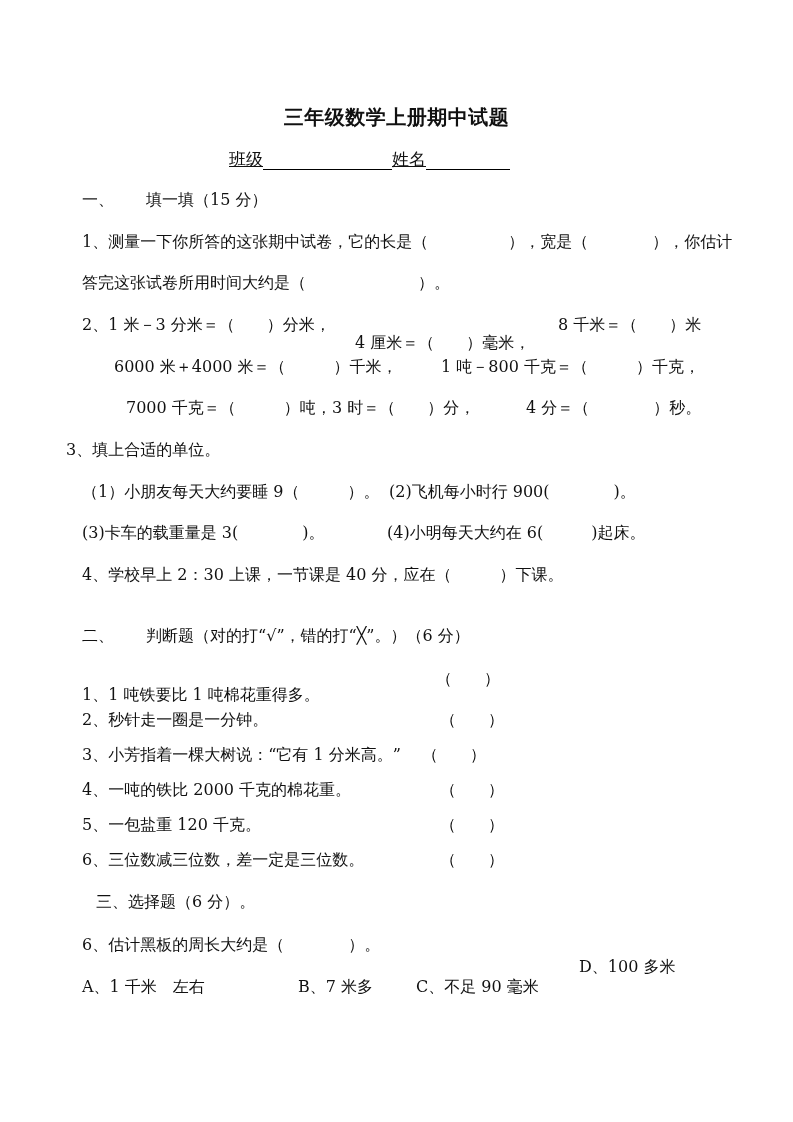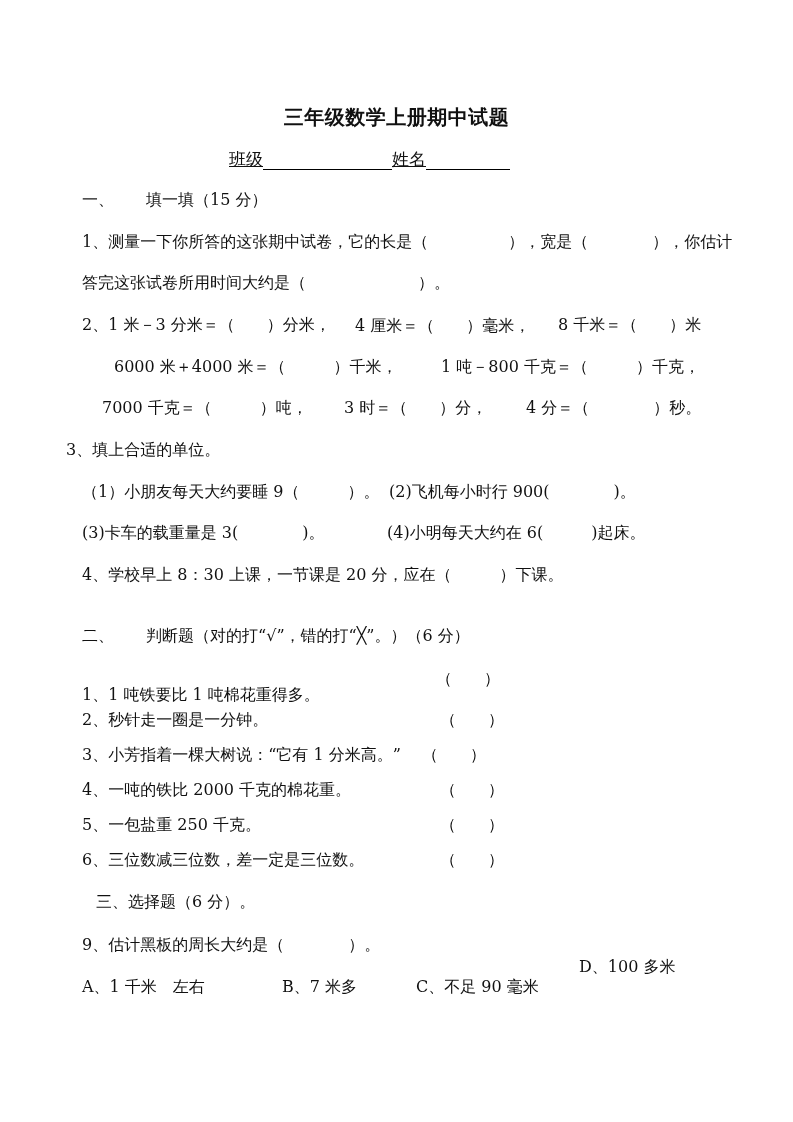--- a/index.html
+++ b/index.html
@@ -25,55 +25,55 @@
 
 <div class="info">
   <span>班级</span><span class="blank-line" style="width:129px"></span><span>姓名</span><span class="blank-line" style="width:84px"></span>
 </div>
 
 <div class="abs" style="left:82px;top:191px">一、　　填一填（15 分）</div>
 <div class="abs" style="left:82px;top:233px">1、测量一下你所答的这张期中试卷，它的长是（　　　　　），宽是（　　　　），你估计</div>
 <div class="abs" style="left:82px;top:274px">答完这张试卷所用时间大约是（　　　　　　　）。</div>
 
 <div class="abs" style="left:82px;top:316px">2、1 米－3 分米＝（　　）分米，</div>
-<div class="abs" style="left:355px;top:317px">4 厘米＝（　　）毫米，</div>
+<div class="abs" style="left:355px;top:334px">4 厘米＝（　　）毫米，</div>
 <div class="abs" style="left:558px;top:316px">8 千米＝（　　）米</div>
 
 <div class="abs" style="left:114px;top:358px">6000 米＋4000 米＝（　　　）千米，</div>
 <div class="abs" style="left:441px;top:358px">1 吨－800 千克＝（　　　）千克，</div>
 
-<div class="abs" style="left:102px;top:399px">7000 千克＝（　　　）吨，</div>
-<div class="abs" style="left:344px;top:399px">3 时＝（　　）分，</div>
+<div class="abs" style="left:126px;top:399px">7000 千克＝（　　　）吨，</div>
+<div class="abs" style="left:332px;top:399px">3 时＝（　　）分，</div>
 <div class="abs" style="left:526px;top:399px">4 分＝（　　　　）秒。</div>
 
 <div class="abs" style="left:66px;top:441px">3、填上合适的单位。</div>
 <div class="abs" style="left:82px;top:483px">（1）小朋友每天大约要睡 9（　　　）。</div>
 <div class="abs" style="left:389px;top:483px">(2)飞机每小时行 900(　　　　)。</div>
 <div class="abs" style="left:82px;top:524px">(3)卡车的载重量是 3(　　　　)。</div>
 <div class="abs" style="left:387px;top:524px">(4)小明每天大约在 6(　　　)起床。</div>
-<div class="abs" style="left:82px;top:566px">4、学校早上 8：30 上课，一节课是 20 分，应在（　　　）下课。</div>
+<div class="abs" style="left:82px;top:566px">4、学校早上 2：30 上课，一节课是 40 分，应在（　　　）下课。</div>
 
 <div class="abs" style="left:82px;top:627px">二、　　判断题（对的打“√”，错的打“╳”。）（6 分）</div>
 
 <div class="abs" style="left:82px;top:686px">1、1 吨铁要比 1 吨棉花重得多。</div>
 <div class="abs" style="left:436px;top:670px">（　　）</div>
 
 <div class="abs" style="left:82px;top:711px">2、秒针走一圈是一分钟。</div>
 <div class="abs" style="left:440px;top:711px">（　　）</div>
 
 <div class="abs" style="left:82px;top:746px">3、小芳指着一棵大树说：“它有 1 分米高。”</div>
 <div class="abs" style="left:422px;top:746px">（　　）</div>
 
 <div class="abs" style="left:82px;top:781px">4、一吨的铁比 2000 千克的棉花重。</div>
 <div class="abs" style="left:440px;top:781px">（　　）</div>
 
-<div class="abs" style="left:82px;top:816px">5、一包盐重 250 千克。</div>
+<div class="abs" style="left:82px;top:816px">5、一包盐重 120 千克。</div>
 <div class="abs" style="left:440px;top:816px">（　　）</div>
 
 <div class="abs" style="left:82px;top:851px">6、三位数减三位数，差一定是三位数。</div>
 <div class="abs" style="left:440px;top:851px">（　　）</div>
 
 <div class="abs" style="left:96px;top:893px">三、选择题（6 分）。</div>
-<div class="abs" style="left:82px;top:936px">9、估计黑板的周长大约是（　　　　）。</div>
+<div class="abs" style="left:82px;top:936px">6、估计黑板的周长大约是（　　　　）。</div>
 <div class="abs" style="left:82px;top:978px">A、1 千米　左右</div>
-<div class="abs" style="left:282px;top:978px">B、7 米多</div>
+<div class="abs" style="left:298px;top:978px">B、7 米多</div>
 <div class="abs" style="left:416px;top:978px">C、不足 90 毫米</div>
 <div class="abs" style="left:579px;top:958px">D、100 多米</div>
 
 </body></html>

